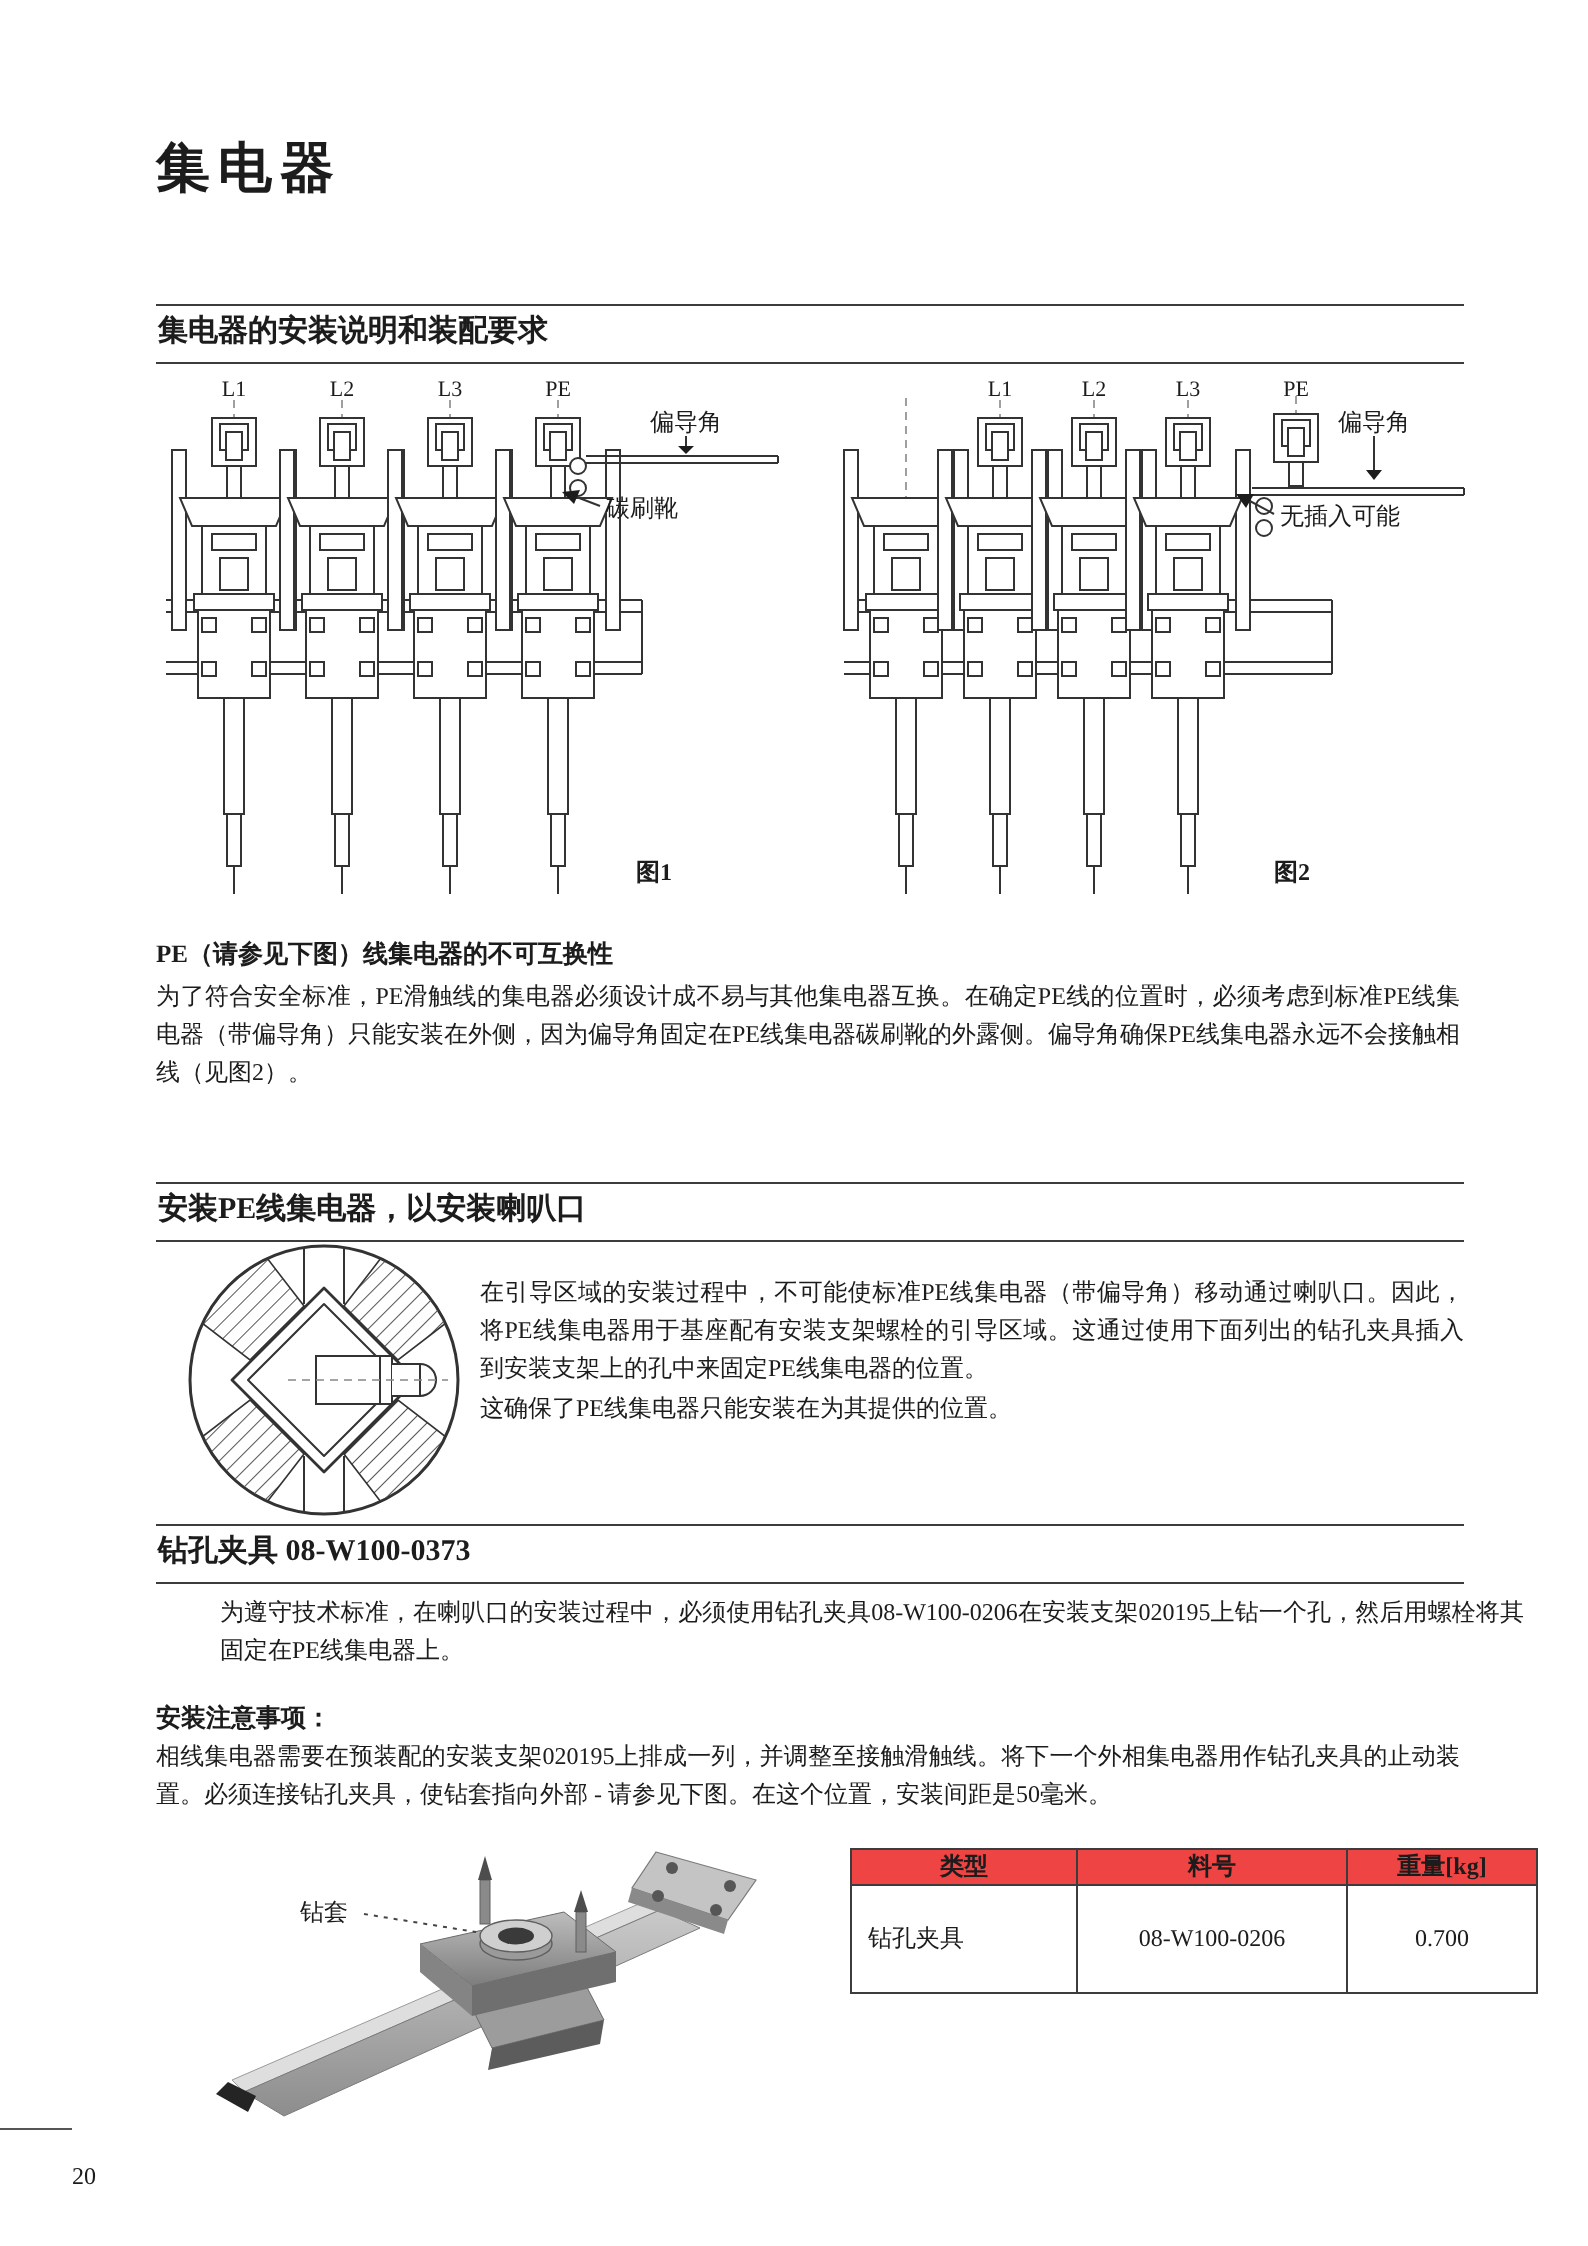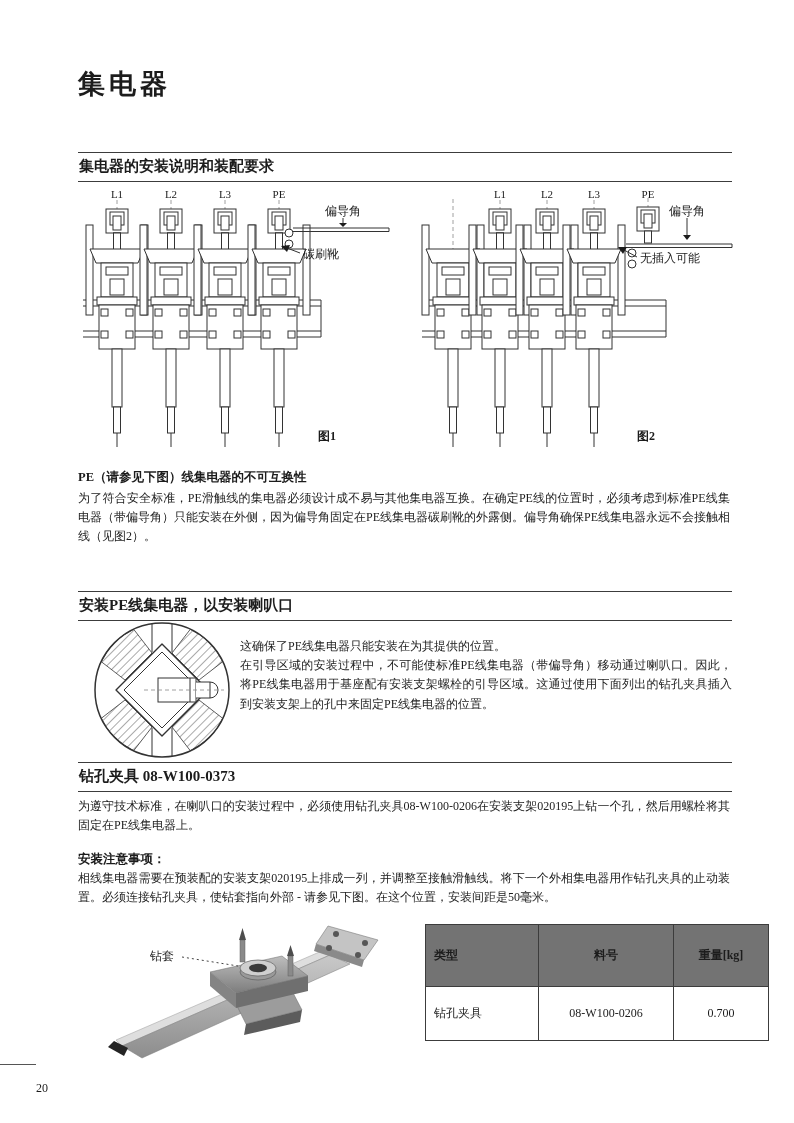--- a/index.html
+++ b/index.html
@@ -7,21 +7,21 @@
         font-family:"Liberation Serif", serif;color:#1c1c1c;overflow:hidden;}
   .abs{position:absolute;}
   .title{font-size:27px;font-weight:bold;letter-spacing:4px;margin:0;}
   .secbar{border-top:1px solid #3c3c3c;border-bottom:1px solid #3c3c3c;width:652px;left:78px;
           padding:5px 1px 6px;font-weight:bold;font-size:15px;line-height:1.1;}
   .body-text{font-size:12px;line-height:1.6;text-align:justify;margin:0;}
   .w-main{width:652px;left:78px;}
   .sub-h{font-weight:bold;font-size:12.5px;margin:0;}
   table.parts{border-collapse:collapse;font-size:12px;}
   table.parts th,table.parts td{border:1px solid #3c3c3c;}
-  table.parts th{background:#737373;font-weight:bold;padding:22px 8px;}
+  table.parts th{background:#ef4444;font-weight:bold;padding:0 8px;text-align:center;}
   table.parts td{padding:18px 8px;background:#fff;}
   .c-left{text-align:left;width:96px;}
   .c-mid{text-align:center;width:118px;}
   .c-right{text-align:center;width:78px;}
   svg text{font-family:"Liberation Serif", serif;fill:#1c1c1c;}
   .lab{font-size:11px;}
   .ann{font-size:12px;}
   .cap{font-size:12px;font-weight:bold;}
   .ink{stroke:#333;fill:#fff;stroke-width:1;}
   .inknf{stroke:#333;fill:none;stroke-width:1;}
@@ -190,29 +190,29 @@
     <path d="M74,28 L120,74 L74,120 L28,74 Z" fill="#fff" stroke="#333" stroke-width="1.4" stroke-linejoin="round"></path>
     <path d="M74,36 L112,74 L74,112 L36,74 Z" fill="none" stroke="#333" stroke-width="1" stroke-linejoin="round"></path>
     <rect x="70" y="62" width="38" height="24" class="ink"></rect>
     <line x1="102" y1="62" x2="102" y2="86" class="inknf"></line>
     <path d="M108,66 h14 v16 h-14" class="ink"></path>
     <path d="M122,66 a8,8 0 0 1 0,16" class="inknf"></path>
     <line x1="56" y1="74" x2="136" y2="74" class="cl"></line>
   </svg>
 
   <div class="abs" style="left:240px;top:637px;width:492px;">
+    <p class="body-text">在引导区域的安装过程中，不可能使标准PE线集电器（带偏导角）移动通过喇叭口。因此，将PE线集电器用于基座配有安装支架螺栓的引导区域。这通过使用下面列出的钻孔夹具插入到安装支架上的孔中来固定PE线集电器的位置。</p>
     <p class="body-text">这确保了PE线集电器只能安装在为其提供的位置。</p>
-    <p class="body-text">在引导区域的安装过程中，不可能使标准PE线集电器（带偏导角）移动通过喇叭口。因此，将PE线集电器用于基座配有安装支架螺栓的引导区域。这通过使用下面列出的钻孔夹具插入到安装支架上的孔中来固定PE线集电器的位置。</p>
   </div>
 
   <div class="abs secbar" style="top:762px;">
     <span>钻孔夹具 08-W100-0373</span>
   </div>
 
-  <p class="abs body-text w-main" style="top:797px;">为遵守技术标准，在喇叭口的安装过程中，必须使用钻孔夹具08-W100-0206在安装支架020195上钻一个孔，然后用螺栓将其固定在PE线集电器上。</p>
+  <p class="abs body-text w-main" style="top:797px;margin-left:32px;">为遵守技术标准，在喇叭口的安装过程中，必须使用钻孔夹具08-W100-0206在安装支架020195上钻一个孔，然后用螺栓将其固定在PE线集电器上。</p>
 
   <p class="abs sub-h" style="left:78px;top:851px;">安装注意事项：</p>
   <p class="abs body-text w-main" style="top:869px;">相线集电器需要在预装配的安装支架020195上排成一列，并调整至接触滑触线。将下一个外相集电器用作钻孔夹具的止动装置。必须连接钻孔夹具，使钻套指向外部 - 请参见下图。在这个位置，安装间距是50毫米。</p>
 
   <svg class="abs" style="left:92px;top:898px;" width="312" height="165" viewBox="0 0 312 165">
     <defs>
       <linearGradient id="beamg" x1="0" y1="0" x2="0" y2="1">
         <stop offset="0" stop-color="#c9c9c9"></stop>
           <stop offset="1" stop-color="#8d8d8d"></stop>
       </linearGradient>

